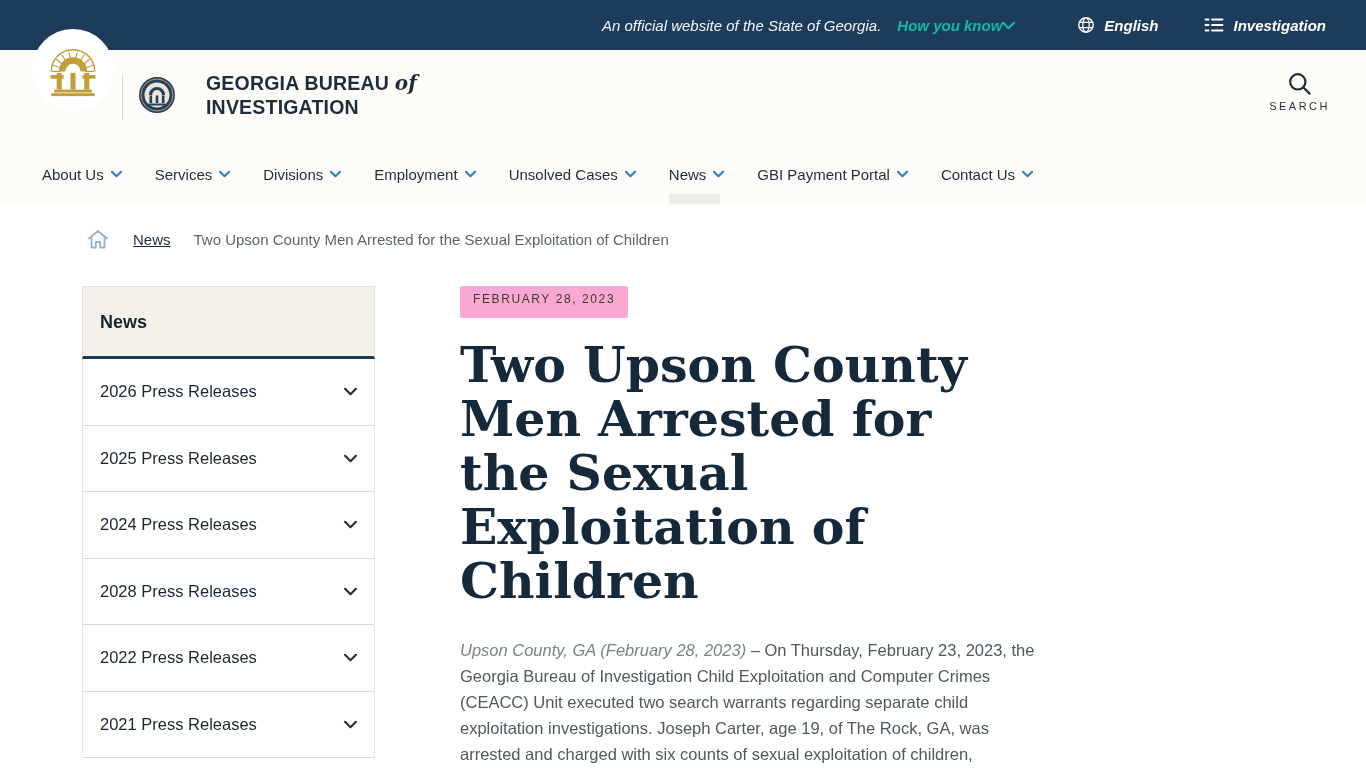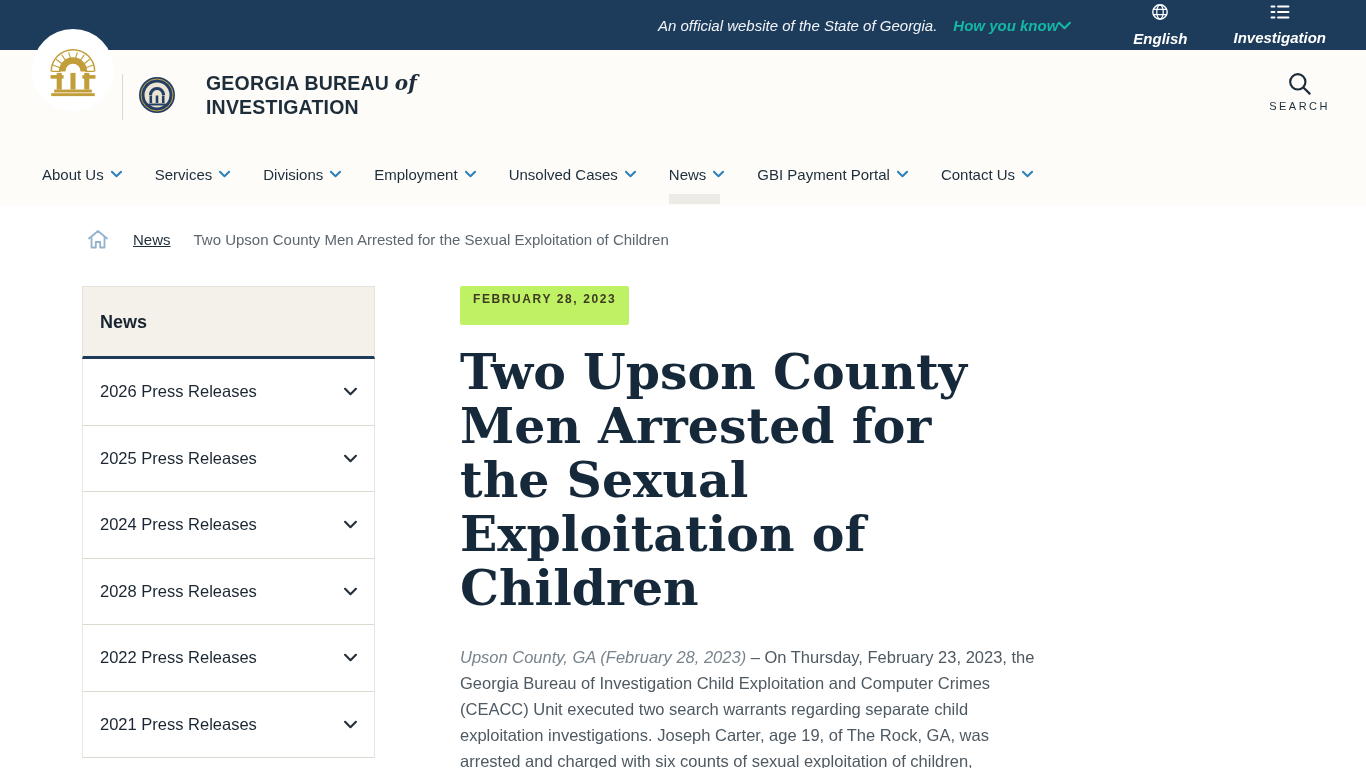--- a/index.html
+++ b/index.html
@@ -6,21 +6,21 @@
   html,body { width:1366px; height:768px; }
   body { font-family:"Liberation Sans","DejaVu Sans",sans-serif; background:#fff; }
   .page { position:relative; width:1366px; height:768px; overflow:hidden; background:#fff; }
 
   
   .topbar { height:50px; background:#1d3b5a; display:flex; align-items:center;
             justify-content:flex-end; padding-right:40px; color:#f2f5f8; font-size:15px;font-style:italic; }
   .topbar .official { font-weight:400; }
   .hyk { display:flex; align-items:center; font-weight:bold; color:#14b8a6;
          margin-left:16px; margin-right:62px; cursor:pointer; }
-  .tb-btn { display:flex; align-items:center; gap:9px; font-weight:bold; color:#fff; cursor:pointer;flex-direction:column; }
+  .tb-btn { display:flex; align-items:center; gap:9px; font-weight:bold; color:#fff; cursor:pointer; }
   .tb-btn + .tb-btn { margin-left:46px; }
   .icon { display:inline-flex; align-items:center; justify-content:center; }
 
   
   .header { position:relative; height:92px; background:#fdfcf8; }
   .arch-circle { position:absolute; left:32px; top:-21px; width:82px; height:82px;
                  background:#fff; border-radius:50%; display:flex; align-items:center;
                  justify-content:center; z-index:5; }
   .brand-divider { position:absolute; left:122px; top:24px; width:1px; height:46px; background:#ddd8cc; }
   .seal { position:absolute; left:138px; top:26px; }
@@ -50,22 +50,22 @@
 
   .sidebar { width:293px; flex-shrink:0; }
   .sb-head { background:#f3f1ea; border:1px solid #e6e3da; border-bottom:3px solid #1d3b5a;
              padding:25px 17px 23px; font-size:18px; font-weight:bold; color:#18242f; }
   .sb-rows { border-left:1px solid #eae7e0; border-right:1px solid #eae7e0; }
   .sb-row { height:66.5px; display:flex; align-items:center; justify-content:space-between;
             padding:0 17px; border-bottom:1px solid #dcd9d1; font-size:16.5px; color:#1a2631; cursor:pointer; }
   .sb-row .chev { color:#25303a; }
 
   .main { margin-left:85px; width:578px; }
-  .badge { display:inline-block; background:#bef264; color:#3f3a22; font-size:12px;
-           font-weight:bold; letter-spacing:1.6px; padding:6px 13px 19px; border-radius:2px; }
+  .badge { display:inline-block; background:#f9a8d4; color:#3f3a22; font-size:12px;
+           font-weight:normal; letter-spacing:1.6px; padding:6px 13px 12px; border-radius:2px; }
   .title { font-family:"DejaVu Serif","Liberation Serif",serif; font-weight:bold;
            font-size:49px; line-height:1.1; color:#16293a; margin-top:21px; max-width:540px; }
   .para { margin-top:29px; font-size:16.5px; line-height:26px; color:#4e5962; }
   .intro { font-style:italic; color:#78838c; }
 </style>
 </head>
 <body>
 
 <div class="page">
 

